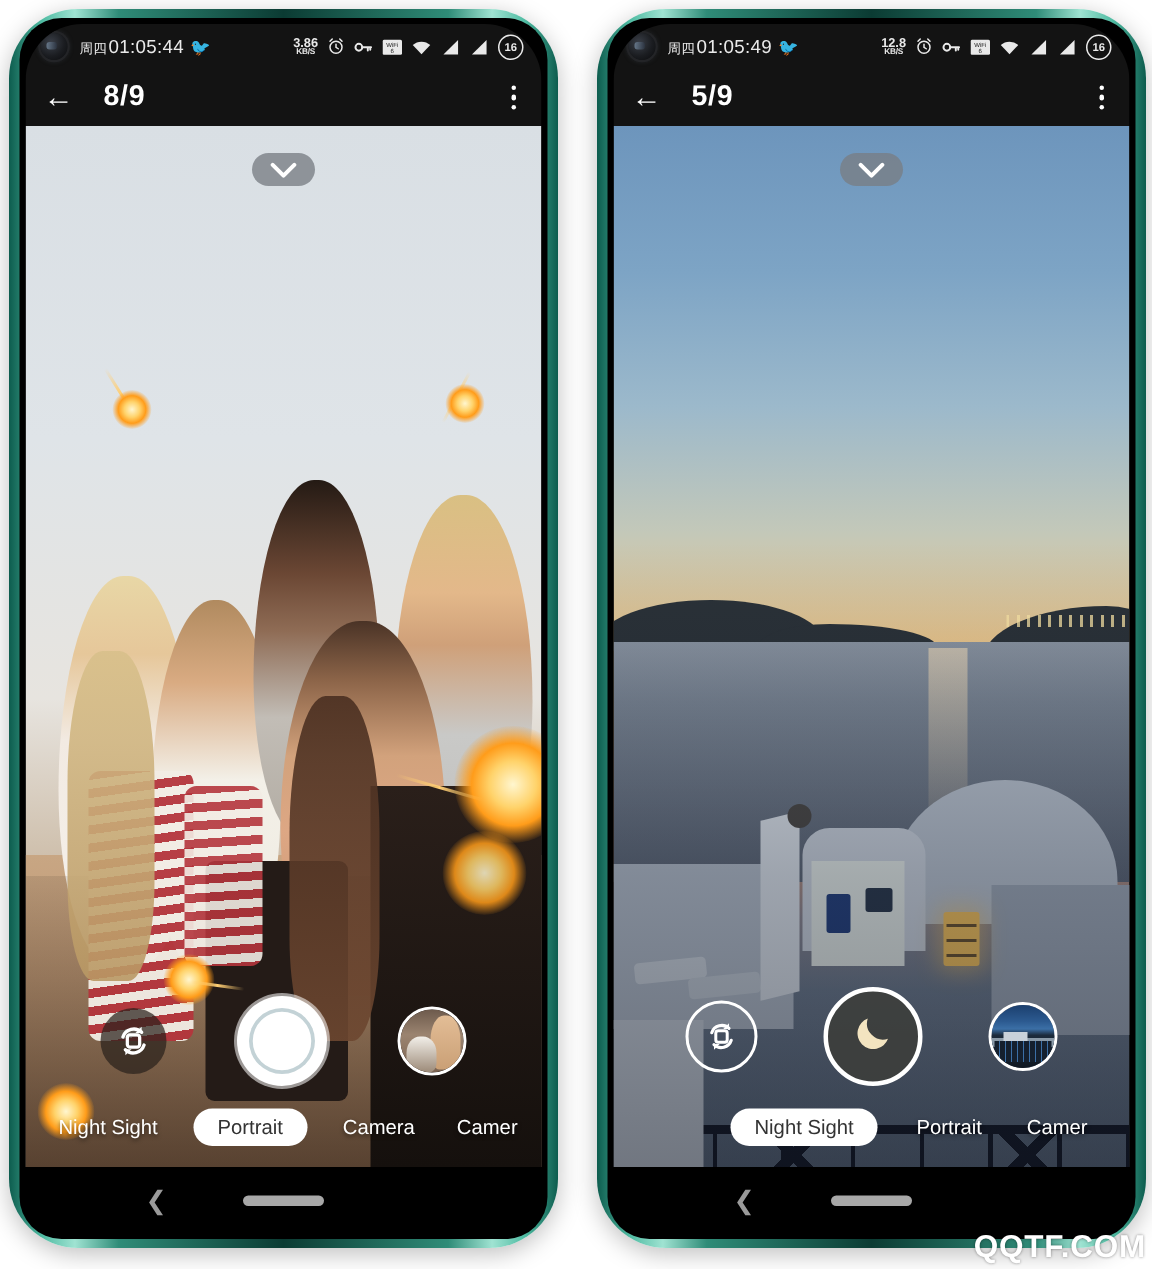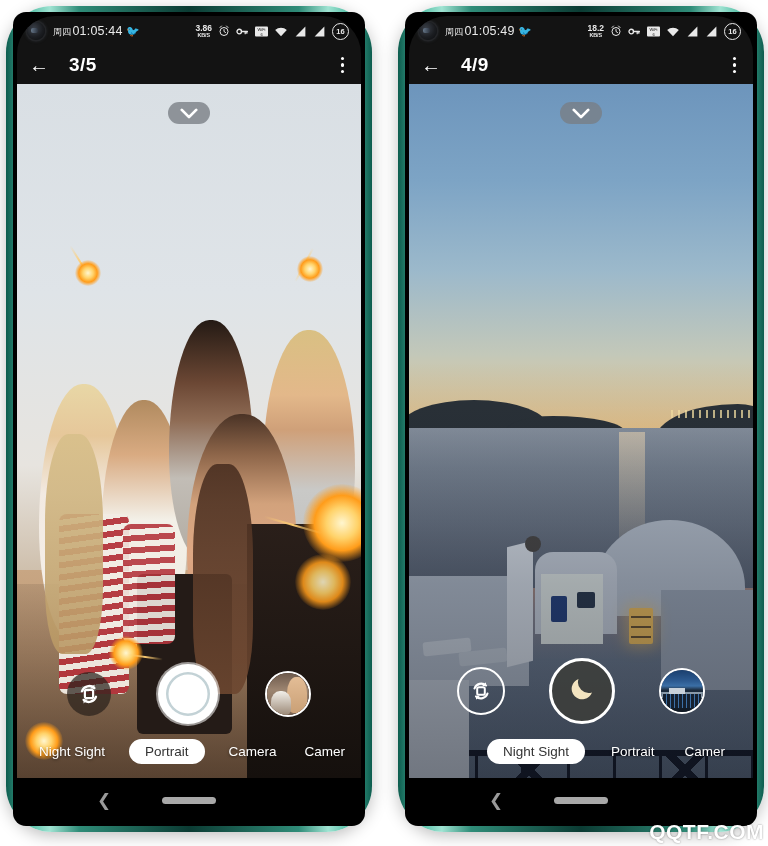--- a/index.html
+++ b/index.html
@@ -24,21 +24,21 @@
                       #0b3b33 50%, #2f8c78 80%, #9fe3d2 88%, #4fbba2 94%, #0d5c4e 100%);
     box-shadow:0 4px 16px rgba(0,0,0,.25);
     padding:0;
   }
   .phone.left{left:6px;}
   .phone.right{left:398px;}
 
   .phone-inner{
     position:absolute;
     left:7px;top:6px;right:7px;bottom:6px;
-    border-radius:13px;
+    border-radius:28px;
     background:#000;
     overflow:hidden;
   }
 
   .screen{
     position:absolute;
     left:4px;top:4px;right:4px;bottom:4px;
     border-radius:38px;
     background:#000;
     overflow:hidden;
@@ -296,21 +296,21 @@
               <svg width="13" height="11" viewBox="0 0 20 18">
                   <path d="M18 1v16H2z" fill="#e9e9e9"></path>
                 </svg>
             </span>
             <span class="battery">16</span>
           </div>
         </div>
 
         <div class="appbar">
           <span class="back-arrow">←</span>
-          <span class="counter">3/5</span>
+          <span class="counter">8/9</span>
           <span class="appbar-spacer"></span>
           <span class="kebab">
               <i></i>
               <i></i>
               <i></i>
             </span>
         </div>
 
         <div class="viewfinder">
           <div class="vf-photo">
@@ -398,21 +398,21 @@
 
         <div class="statusbar">
           <div class="punch-hole"></div>
           <div class="sb-time">
             <span class="wd">周四</span><span>01:05:49</span>
           </div>
           <span class="sb-bird">🐦</span>
           <div class="sb-spacer"></div>
           <div class="sb-right">
             <div class="netspeed">
-              <span class="v">18.2</span>
+              <span class="v">12.8</span>
               <span class="u">KB/S</span>
             </div>
             <span class="sb-ic">
               <svg width="12" height="12" viewBox="0 0 24 24">
                   <circle cx="12" cy="13" r="8" fill="none" stroke="#e9e9e9" stroke-width="2"></circle>
                   <path d="M12 9v4l3 2" stroke="#e9e9e9" stroke-width="2" fill="none" stroke-linecap="round"></path>
                   <path d="M4 5l3-3M20 5l-3-3" stroke="#e9e9e9" stroke-width="2" stroke-linecap="round"></path>
                 </svg>
             </span>
             <span class="sb-ic">
@@ -442,21 +442,21 @@
               <svg width="13" height="11" viewBox="0 0 20 18">
                   <path d="M18 1v16H2z" fill="#e9e9e9"></path>
                 </svg>
             </span>
             <span class="battery">16</span>
           </div>
         </div>
 
         <div class="appbar">
           <span class="back-arrow">←</span>
-          <span class="counter">4/9</span>
+          <span class="counter">5/9</span>
           <span class="appbar-spacer"></span>
           <span class="kebab">
               <i></i>
               <i></i>
               <i></i>
             </span>
         </div>
 
         <div class="viewfinder">
           <div class="vf-photo">

